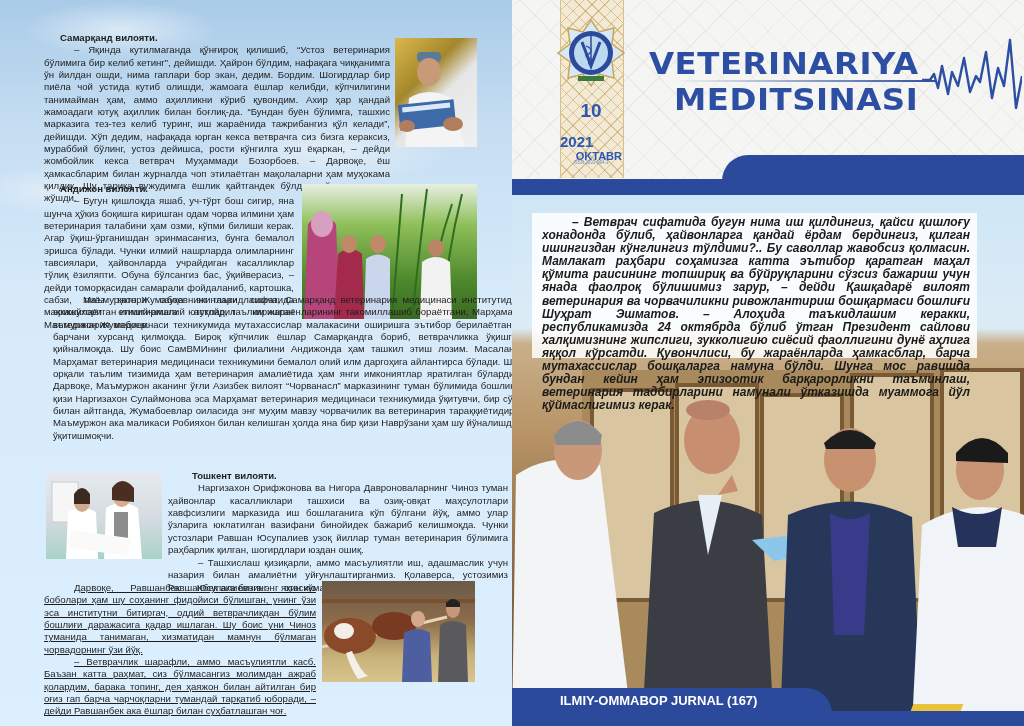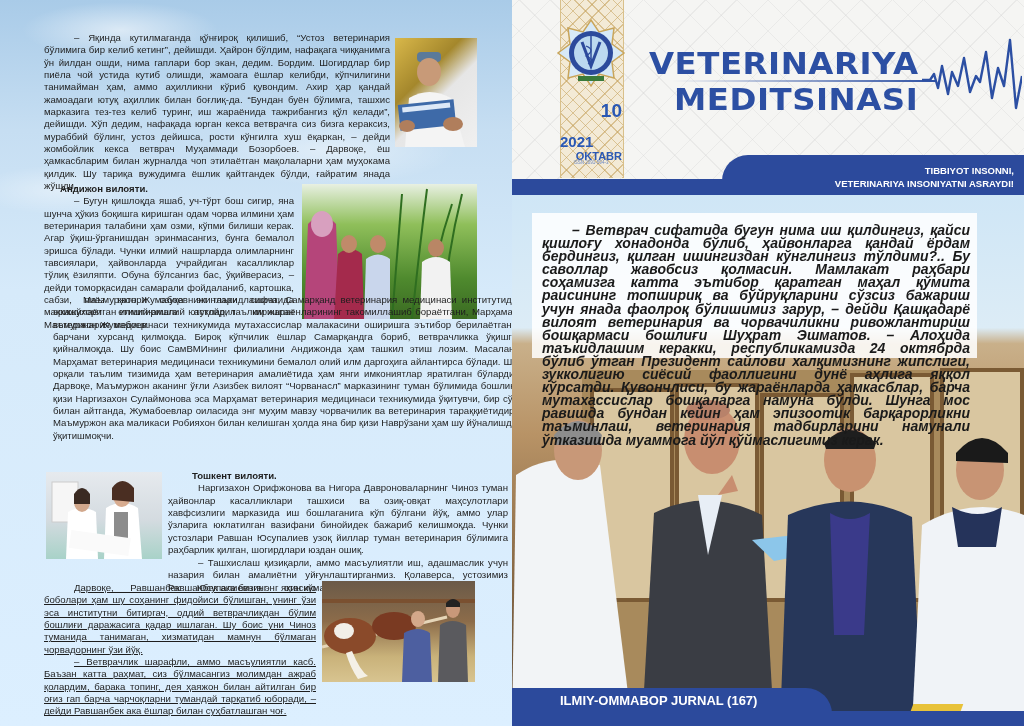--- a/index.html
+++ b/index.html
@@ -38,21 +38,21 @@
   }
   .gold-band {
     position:absolute; left:48px; top:0; width:62px; height:178px;
     background-color:#f3ead6;
     background-image:
       repeating-linear-gradient(45deg, rgba(196,160,90,0.55) 0 1px, transparent 1px 9px),
       repeating-linear-gradient(-45deg, rgba(196,160,90,0.55) 0 1px, transparent 1px 9px);
     border-left:1px solid #d9c08a; border-right:1px solid #d9c08a;
   }
   .emblem { position:absolute; left:44px; top:18px; width:70px; height:70px; }
-  .issue-num { position:absolute; left:48px; top:100px; width:62px; text-align:right; color:#2a58b4; font-weight:bold; font-size:19px; }
+  .issue-num { position:absolute; left:48px; top:100px; width:62px; text-align:center; color:#2a58b4; font-weight:bold; font-size:19px; }
   .issue-year { position:absolute; left:48px; top:134px; width:62px; color:#2a58b4; font-weight:bold; font-size:15px; line-height:15px; }
   .issue-month { position:absolute; left:48px; top:150px; width:62px; text-align:right; color:#2a58b4; font-weight:bold; font-size:11px; }
   .issue-issn { position:absolute; left:48px; top:160px; width:62px; text-align:center; color:#6a86c0; font-size:4.5px; }
   .title-1, .title-2 {
     position:absolute; color:#2c4fa3; font-weight:bold; font-family:"DejaVu Sans", sans-serif;
     letter-spacing:0.5px; transform-origin:left top;
   }
   .title-1 { left:137px; top:46px; font-size:30px; transform:scaleX(1.08); }
   .title-2 { left:162px; top:82px; font-size:30px; transform:scaleX(1.08); }
   .title-line { position:absolute; left:160px; top:80px; width:265px; height:2px; background:linear-gradient(90deg, rgba(44,79,163,0), #2c4fa3); }
@@ -67,40 +67,41 @@
     position:absolute; left:0; top:195px; width:512px; height:531px;
     background:
       linear-gradient(180deg, #cfe6f6 0%, #dcecf6 25%, #c9b08a 28%, #b89366 45%, #8a6a46 70%, #5c4a38 100%);
     overflow:hidden;
   }
   .quote-box {
     position:absolute; left:20px; top:213px; width:445px; height:145px;
     background:rgba(255,255,255,0.86);
   }
   .quote-txt {
-    position:absolute; left:30px; top:224px; width:428px; color:#1a1a1a;
-    font-size:14px; line-height:13.1px; font-style:italic; font-weight:bold; text-align:justify;
+    position:absolute; left:30px; top:216px; width:428px; color:#1a1a1a;
+    font-size:12px; line-height:13.1px; font-style:italic; font-weight:bold; text-align:justify;
   }
   .quote-txt p { margin:0; text-indent:30px; }
   .footer-tab {
     position:absolute; left:0; top:688px; width:320px; height:38px; background:#2c4a9c;
     border-top-right-radius:26px;
   }
   .footer-bar { position:absolute; left:0; top:711px; width:512px; height:15px; background:#2c4a9c; }
   .footer-txt { position:absolute; left:48px; top:693px; color:#fff; font-weight:bold; font-size:13px; }
   .gold-strip { position:absolute; left:400px; top:704px; width:50px; height:7px; background:#e8c23a; transform:skewX(-20deg); }
 </style>
 </head>
 <body>
 
 <div class="spread">
 
   <div class="left-page">
 
     <div class="txt" style="left:44px; top:32px; width:346px;">
+      <p class="h">Самарқанд вилояти.</p>
       <p>– Яқинда кутилмаганда қўнғироқ қилишиб, “Устоз ветеринария бўлимига бир келиб кетинг”, дейишди. Ҳайрон бўлдим, нафақага чиққанимга  ўн йилдан ошди, нима гаплари бор экан, дедим. Бордим. Шогирдлар бир пиёла чой устида кутиб олишди, жамоага ёшлар келибди, кўпчилигини танимайман ҳам, аммо аҳилликни кўриб қувондим. Ахир ҳар қандай жамоадаги ютуқ аҳиллик билан боғлиқ-да. “Бундан буён бўлимга, ташхис марказига тез-тез келиб туринг, иш жараёнида тажрибангиз қўл келади”, дейишди. Хўп дедим, нафақада юрган кекса ветврачга сиз бизга кераксиз, мураббий бўлинг, устоз дейишса, рости кўнгилга хуш ёқаркан, – дейди жомбойлик кекса ветврач Муҳаммади Бозорбоев. – Дарвоқе, ёш ҳамкасбларим билан журналда чоп этилаётган  мақолаларни ҳам муҳокама қилдик. Шу тариқа вужудимга ёшлик қайтгандек бўлди, ғайратим янада жўшди.</p>
     </div>
 
     <div class="photo" style="left:395px; top:38px; width:82px; height:109px; background:linear-gradient(135deg,#d9b84a 0%,#a4872c 35%,#e6e6e6 55%,#f0f0f0 100%);">
       <svg width="82" height="109" viewBox="0 0 82 109">
         <rect x="22" y="14" width="24" height="10" rx="4" fill="#5b7a9a"></rect>
         <ellipse cx="34" cy="34" rx="12" ry="14" fill="#c89a78"></ellipse>
         <path d="M10 109 L14 60 Q34 48 56 60 L70 109 Z" fill="#f4f4f4"></path>
         <rect x="4" y="64" width="56" height="26" fill="#3e6aa8" transform="rotate(-6 32 77)"></rect>
         <rect x="8" y="67" width="48" height="5" fill="#dce8f7" transform="rotate(-6 32 77)"></rect>
@@ -246,23 +247,19 @@
       </svg>
     </div>
 
     <div class="quote-box"></div>
     <div class="quote-txt">
       <p>– Ветврач сифатида бугун нима иш қилдингиз, қайси қишлоғу хонадонда бўлиб, ҳайвонларга қандай ёрдам бердингиз, қилган ишингиздан кўнглингиз тўлдими?..  Бу  саволлар жавобсиз қолмасин. Мамлакат  раҳбари соҳамизга катта эътибор қаратган маҳал қўмита раисининг топшириқ ва бўйруқларини сўзсиз бажариш учун янада фаолроқ бўлишимиз зарур, – дейди Қашқадарё вилоят ветеринария ва чорвачиликни ривожлантириш бошқармаси бошлиғи Шуҳрат Эшматов. – Алоҳида таъкидлашим керакки, республикамизда 24 октябрда бўлиб ўтган Президент сайлови халқимизнинг жипслиги, зукколигию сиёсий фаоллигини дунё аҳлига яққол кўрсатди. Қувончлиси, бу жараёнларда  ҳамкасблар, барча мутахассислар бошқаларга намуна бўлди. Шунга мос равишда бундан кейин ҳам эпизоотик барқарорликни таъминлаш, ветеринария  тадбирларини намунали ўтказишда муаммога йўл қўймаслигимиз  керак.</p>
     </div>
 
     <div class="slogan-tab"></div>
     <div class="blue-bar"></div>
-    <div class="slogan">
-      <div>TIBBIYOT INSONNI,</div>
-      <div>VETERINARIYA INSONIYATNI ASRAYDI!</div>
-    </div>
 
     <div class="gold-strip"></div>
     <div class="footer-tab"></div>
     <div class="footer-bar"></div>
     <div class="footer-txt">ILMIY-OMMABOP JURNAL (167)</div>
   </div>
 </div>
 
 </body></html>

